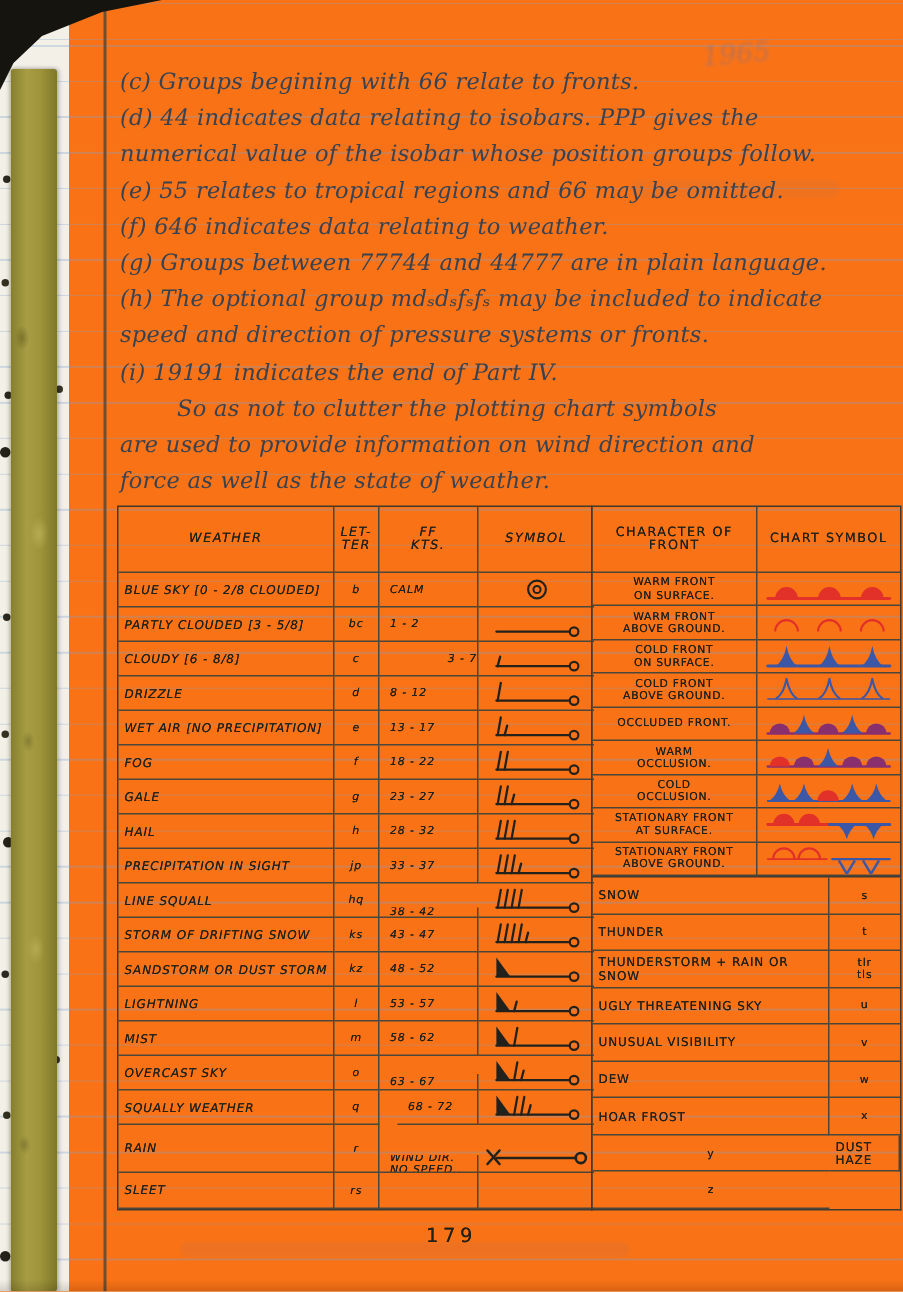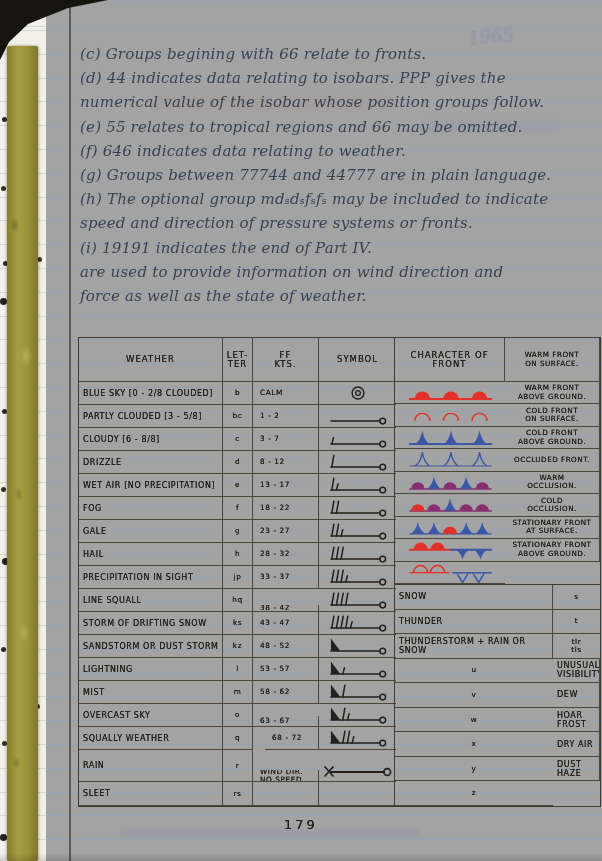--- a/index.html
+++ b/index.html
@@ -1,18 +1,18 @@
 <!DOCTYPE html>
 <html><head>
 <meta charset="utf-8">
 <style>
   html,body{margin:0;padding:0;}
   *{box-sizing:border-box;}
   body{width:602px;height:861px;font-family:"DejaVu Sans",sans-serif;background:#d8d4c6;}
-  #page{position:relative;width:602px;height:861px;background:#a3a3a3;overflow:hidden;}
+  #page{position:relative;width:602px;height:861px;background:#f97316;overflow:hidden;}
 
   
   #rules{position:absolute;inset:0;z-index:1;pointer-events:none;
     background:repeating-linear-gradient(to bottom,rgba(125,160,205,.32) 0 1px,transparent 1px 23.8px);
     background-position:0 30px;}
   
   #underpage{position:absolute;left:0;top:0;width:46px;height:861px;background:#f3f1e7;z-index:0;}
   
   #specks{position:absolute;left:2px;top:0;width:3px;height:3px;background:transparent;z-index:2;border-radius:50%;
     box-shadow:1px 118px 0 1px #2c2a20,0 187px 0 1px #35311f,2px 262px 0 1px #2c2a20,0 300px 0 2px #26231a,
@@ -54,21 +54,21 @@
 
   .tbl{position:absolute;z-index:6;display:grid;border:1.6px solid #3f3b30;background:transparent;}
   .cell{border-right:1px solid #4a463a;border-bottom:1px solid #4a463a;display:flex;flex-direction:column;
     align-items:center;justify-content:center;overflow:hidden;font-size:8px;letter-spacing:.6px;line-height:9px;}
   .cell:last-child,.cell.colend{border-right:none;}
   .hdr{font-size:8.5px;letter-spacing:1px;text-align:center;}
   .left{align-items:flex-start;padding-left:4px;text-align:left;}
 
   #weather-table{left:78px;top:337px;width:317px;height:470px;
     grid-template-columns:144px 30px 66px 77px;
-    grid-template-rows:44px repeat(16,23px) 32px auto;}
+    grid-template-rows:44px repeat(16,23px) 32px auto;font-style:italic;}
   #front-table{left:394px;top:337px;width:207px;height:248px;
     grid-template-columns:110px auto;
     grid-template-rows:44px repeat(9,1fr);}
   #letters-table{left:394px;top:585px;width:207px;height:222px;border-top:none;
     grid-template-columns:158px auto;
     grid-template-rows:repeat(9,1fr);}
   .fdesc{font-size:7.2px;letter-spacing:.5px;line-height:8.4px;text-align:left;}
   .sub{font-size:7.3px;line-height:8px;}
   svg{display:block;}
 
@@ -94,20 +94,21 @@
   <div id="hand-lines">
       <div class="hand-line">(c) Groups begining with 66 relate to fronts.</div>
       <div class="hand-line">(d) 44 indicates data relating to isobars. PPP gives the</div>
       <div class="hand-line">numerical value of the isobar whose position groups follow.</div>
       <div class="hand-line">(e) 55 relates to tropical regions and 66 may be omitted.</div>
       <div class="hand-line">(f) 646 indicates data relating to weather.</div>
       <div class="hand-line">(g) Groups between 77744 and 44777 are in plain language.</div>
       <div class="hand-line">(h) The optional group mdₛdₛfₛfₛ may be included to indicate</div>
       <div class="hand-line">speed and direction of pressure systems or fronts.</div>
       <div class="hand-line">(i) 19191 indicates the end of Part IV.</div>
+      <div class="hand-line indent">So as not to clutter the plotting chart symbols</div>
       <div class="hand-line">are used to provide information on wind direction and</div>
       <div class="hand-line">force as well as the state of weather.</div>
     </div>
 
   <div id="weather-table" class="tbl print">
     <div class="cell hdr">WEATHER</div>
     <div class="cell hdr">
       <div>LET-</div>
       <div>TER</div>
     </div>
@@ -139,21 +140,21 @@
       <div class="cell colend">
         <svg viewBox="0 0 72 26" width="72" height="26">
           <line x1="4" y1="19" x2="62" y2="19" stroke="#23211b" stroke-width="1.8" stroke-linecap="round"></line>
           <circle cx="65.2" cy="19" r="3.4" fill="none" stroke="#23211b" stroke-width="1.7"></circle>
         </svg>
       </div>
       <div class="cell left">CLOUDY [6 - 8/8]</div>
       <div class="cell">
         <div class="sub">c</div>
       </div>
-      <div class="cell left" style="padding-left: 7px;">
+      <div class="cell left" style="padding-left: 7px; align-items: flex-end;">
         <div class="sub">3 - 7</div>
       </div>
       <div class="cell colend">
         <svg viewBox="0 0 72 26" width="72" height="26">
           <line x1="4" y1="19" x2="62" y2="19" stroke="#23211b" stroke-width="1.8" stroke-linecap="round"></line>
           <circle cx="65.2" cy="19" r="3.4" fill="none" stroke="#23211b" stroke-width="1.7"></circle>
           <line x1="5" y1="19" x2="7" y2="11.5" stroke="#23211b" stroke-width="1.8" stroke-linecap="round"></line>
         </svg>
       </div>
       <div class="cell left">DRIZZLE</div>
@@ -385,20 +386,21 @@
       <div class="cell colend">
         <svg viewBox="0 0 66 26" width="66" height="26"></svg>
       </div>
     </div>
 
   <div id="front-table" class="tbl print">
     <div class="cell hdr">
       <div>CHARACTER OF</div>
       <div>FRONT</div>
     </div>
+    <div class="cell hdr colend">CHART SYMBOL</div>
   <div class="cell fdesc">
         <div>WARM FRONT</div>
         <div>ON SURFACE.</div>
       </div>
       <div class="cell colend">
         <svg viewBox="0 0 95 24" width="95" height="24">
           <line x1="2" y1="19" x2="93" y2="19" stroke="#e23128" stroke-width="2.2" stroke-linecap="round"></line>
           <path d="M 7.5 19 A 8.5 8.5 0 0 1 24.5 19 Z" fill="#e23128"></path>
           <path d="M 39.5 19 A 8.5 8.5 0 0 1 56.5 19 Z" fill="#e23128"></path>
           <path d="M 71.5 19 A 8.5 8.5 0 0 1 88.5 19 Z" fill="#e23128"></path>
@@ -517,36 +519,36 @@
       </div>
       <div class="cell left">THUNDER</div>
       <div class="cell colend">
         <div class="sub">t</div>
       </div>
       <div class="cell left">THUNDERSTORM + RAIN OR SNOW</div>
       <div class="cell colend">
         <div class="sub">tlr</div>
         <div class="sub">tls</div>
       </div>
+      <div class="cell left">UGLY THREATENING SKY</div>
       <div class="cell colend">
         <div class="sub">u</div>
       </div>
       <div class="cell left">UNUSUAL VISIBILITY</div>
       <div class="cell colend">
         <div class="sub">v</div>
       </div>
       <div class="cell left">DEW</div>
       <div class="cell colend">
         <div class="sub">w</div>
       </div>
       <div class="cell left">HOAR FROST</div>
       <div class="cell colend">
         <div class="sub">x</div>
       </div>
-      <div class="cell left">DRY AIR</div>
       <div class="cell colend">
         <div class="sub">y</div>
       </div>
       <div class="cell left">DUST HAZE</div>
       <div class="cell colend">
         <div class="sub">z</div>
       </div>
     </div>
 
   <div id="page-number">179</div>

